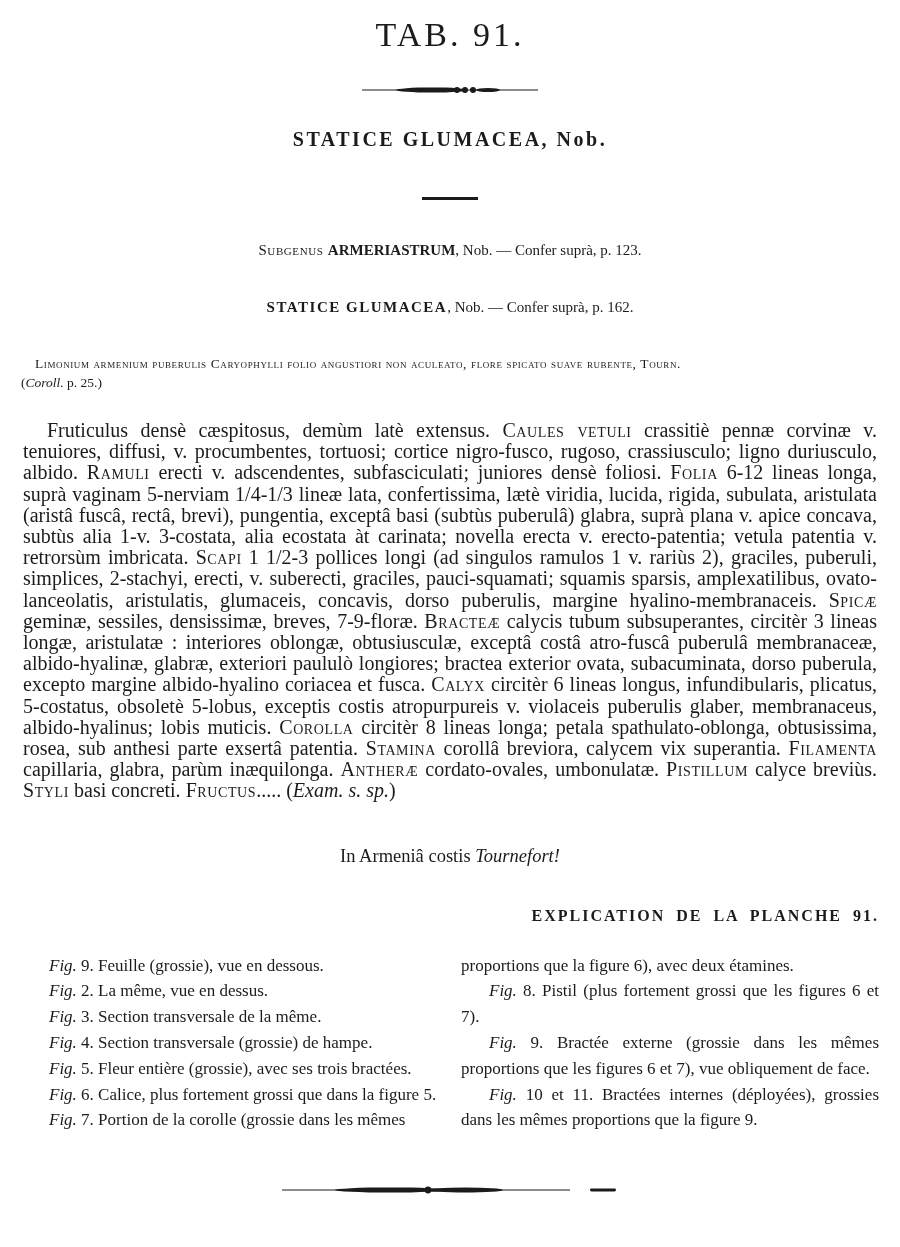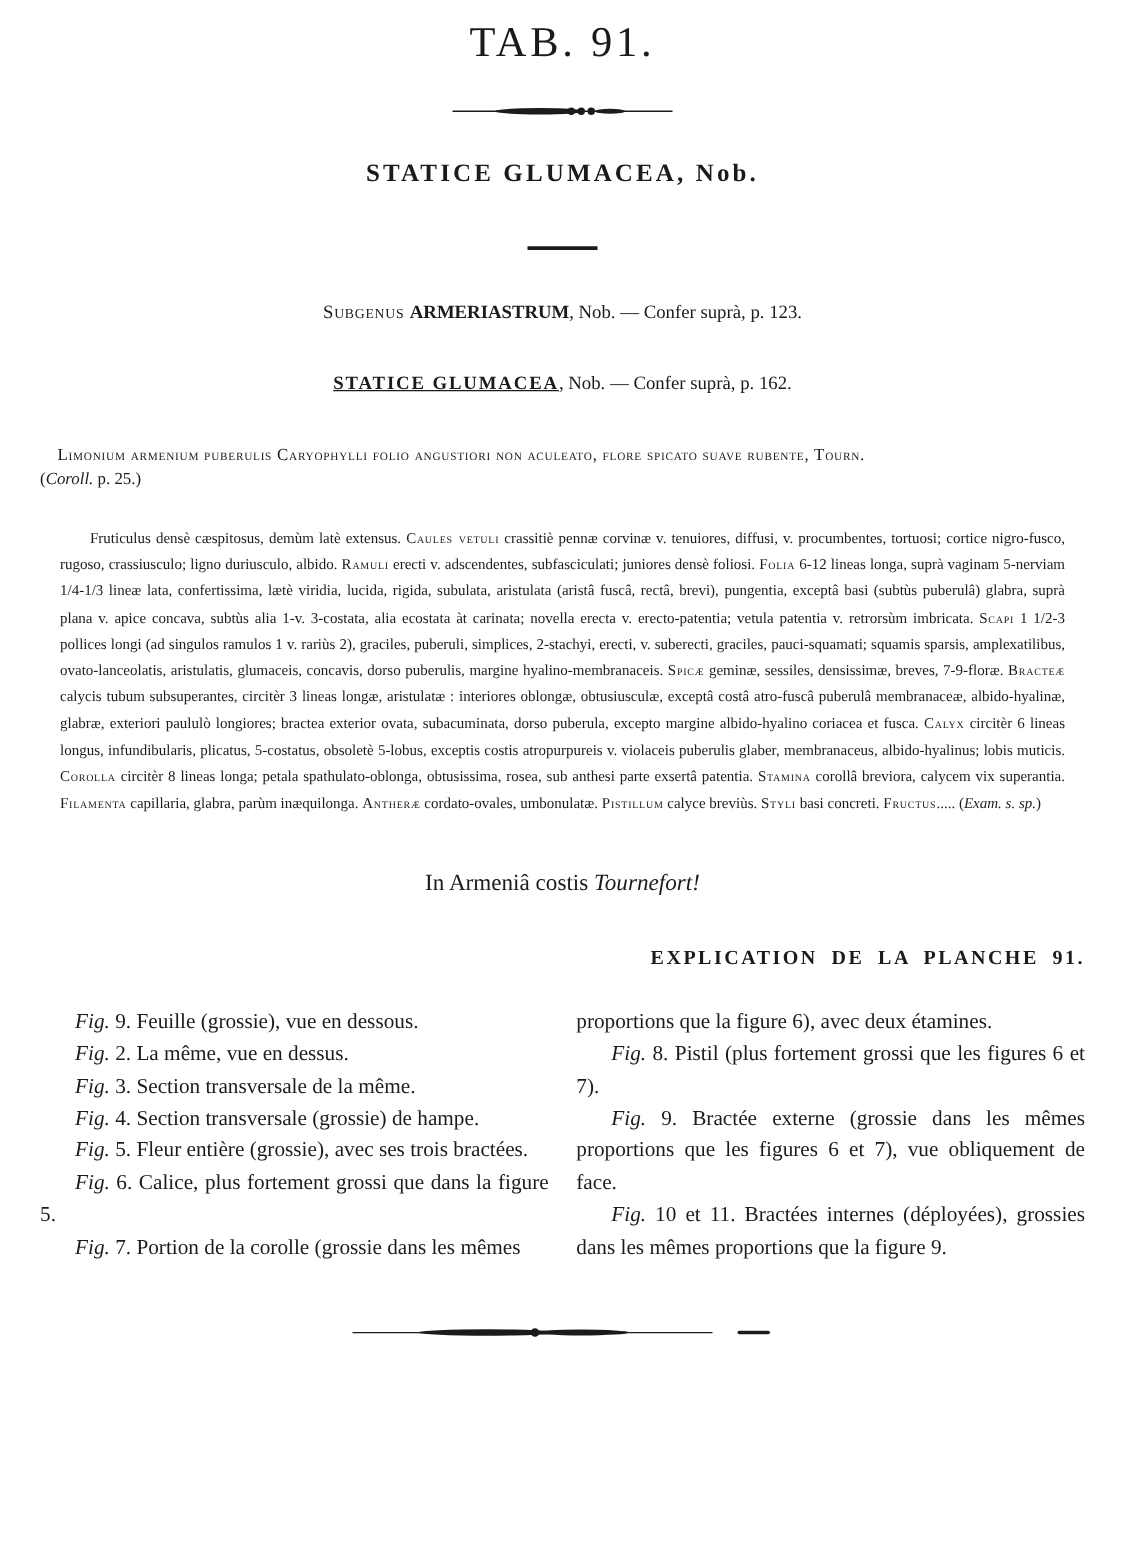--- a/index.html
+++ b/index.html
@@ -6,21 +6,21 @@
   .page {
     position: relative;
     width: 900px;
     height: 1247px;
     margin: 0 auto;
     background: #ffffff;
     color: #1b1b1b;
     font-family: "Liberation Serif", serif;
     overflow: hidden;
   }
-  .inner { padding: 0 32px; }
+  .inner { padding: 0 21px; }
 
   .tab-title {
     text-align: center;
     font-size: 34px;
     letter-spacing: 3px;
     margin: 0;
     padding-top: 16px;
     font-weight: normal;
   }
 
@@ -60,37 +60,37 @@
     margin: 0;
     margin-top: 42px;
   }
 
   .confer-line {
     text-align: center;
     font-size: 15px;
     margin: 0;
     margin-top: 40px;
   }
-  .confer-line .seg-b { letter-spacing: 1.5px; text-decoration: underline; }
+  .confer-line .seg-b { letter-spacing: 1.5px; }
 
   .synonym {
     font-size: 13.5px;
     line-height: 19px;
     text-align: justify;
     text-indent: 14px;
     margin: 0;
     margin-top: 38px;
   }
 
   .description {
-    font-size: 12px;
+    font-size: 20px;
     line-height: 21.2px;
     text-align: justify;
     text-indent: 24px;
-    margin: 16px;
+    margin: 2px;
     margin-top: 28px;
     hyphens: none;
   }
 
   .locality {
     text-align: center;
     font-size: 18.5px;
     margin: 0;
     margin-top: 44px;
   }

